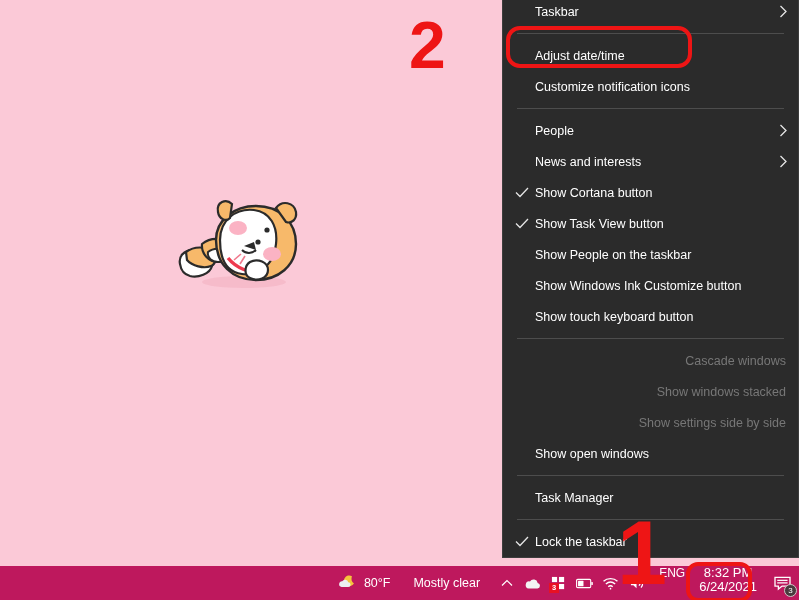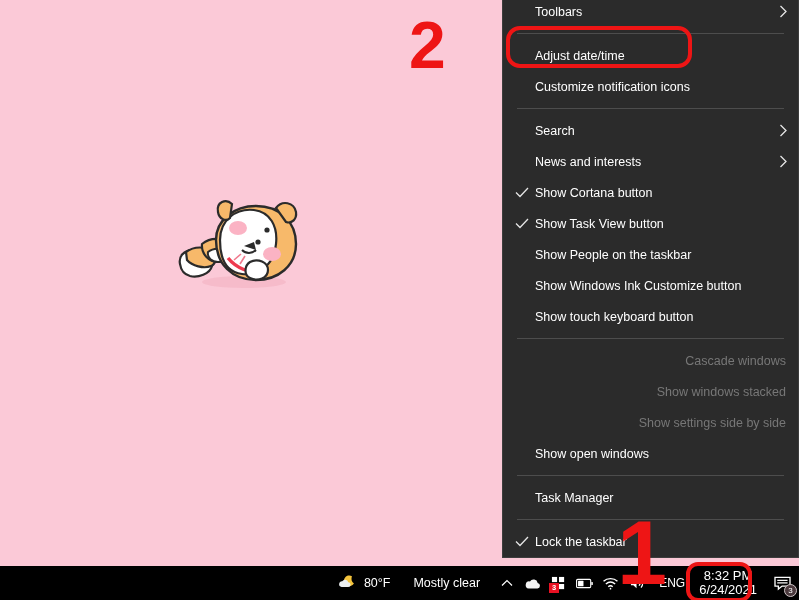--- a/index.html
+++ b/index.html
@@ -25,23 +25,22 @@
     position: absolute;
     left: 172px; top: 192px;
     width: 132px; height: 100px;
   }
 
   
   #taskbar {
     position: absolute;
     left: 0; top: 566px;
     width: 799px; height: 34px;
-    background: #000000;
+    background: #be185d;
     display: flex;
-    align-items: center;
     justify-content: flex-end;
   }
   .tray-weather {
     display: flex; align-items: center;
     gap: 7px;
     color: #ffffff;
     font-size: 12.5px;
     padding-right: 10px;
   }
   .tray-weather .wx-temp { font-size: 12.5px; }
@@ -217,39 +216,39 @@
 
       <path d="M56 66 C64 76 78 82 92 80" fill="none" stroke="#ee3b4f" stroke-width="3.4"></path>
 
       <path d="M78 70 C86 66 96 70 96 78 C96 86 86 90 78 86 C72 83 72 74 78 70 Z" fill="#ffffff" stroke="#2b2b2b" stroke-width="2.2"></path>
     </svg>
   </div>
 
   <div id="context-menu">
 
     <div class="menu-item">
-      <span class="mi-label">Toolbars</span>
+      <span class="mi-label">Taskbar</span>
       <span class="mi-arrow">
         <svg width="9" height="13" viewBox="0 0 9 13">
             <path d="M1.5 1 L7 6.5 L1.5 12" fill="none" stroke="#e6e6e6" stroke-width="1.3"></path>
           </svg>
       </span>
     </div>
     <div class="menu-sep"></div>
 
     <div class="menu-item">
       <span class="mi-label">Adjust date/time</span>
     </div>
     <div class="menu-item">
       <span class="mi-label">Customize notification icons</span>
     </div>
     <div class="menu-sep"></div>
 
     <div class="menu-item">
-      <span class="mi-label">Search</span>
+      <span class="mi-label">People</span>
       <span class="mi-arrow">
         <svg width="9" height="13" viewBox="0 0 9 13">
             <path d="M1.5 1 L7 6.5 L1.5 12" fill="none" stroke="#e6e6e6" stroke-width="1.3"></path>
           </svg>
       </span>
     </div>
     <div class="menu-item">
       <span class="mi-label">News and interests</span>
       <span class="mi-arrow">
         <svg width="9" height="13" viewBox="0 0 9 13">

